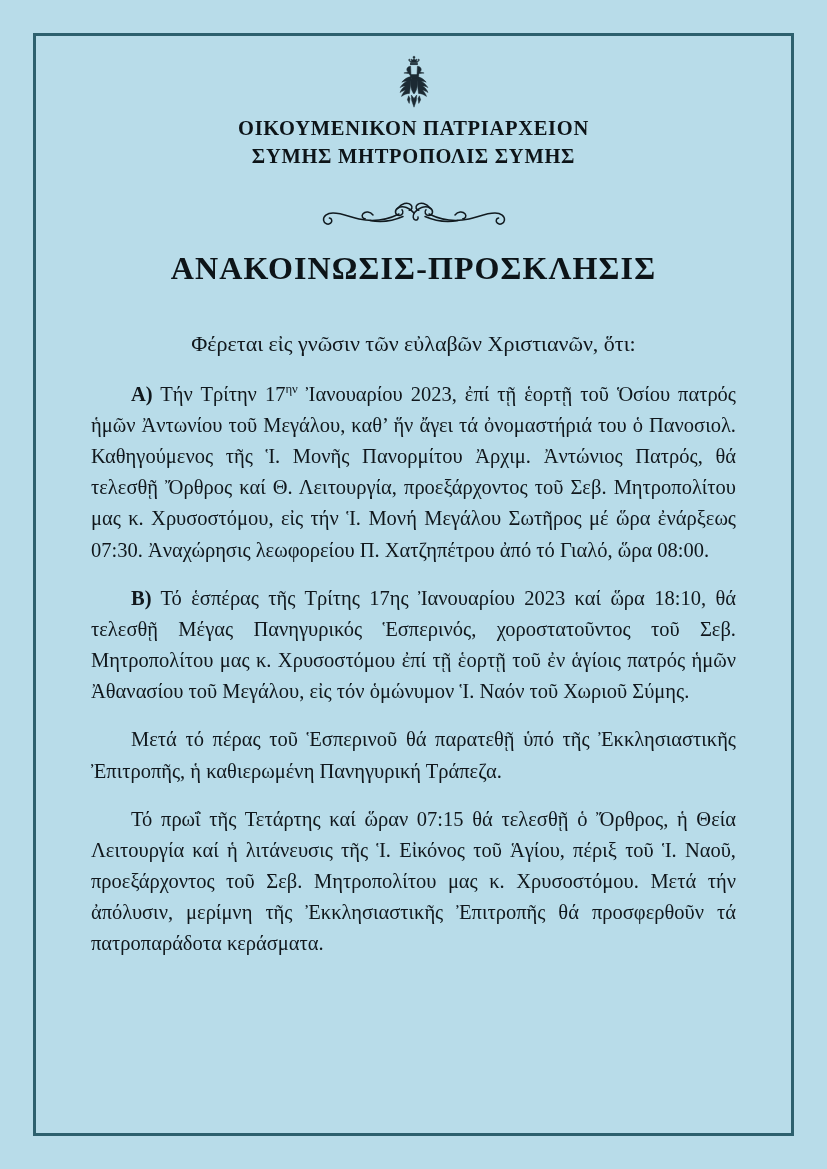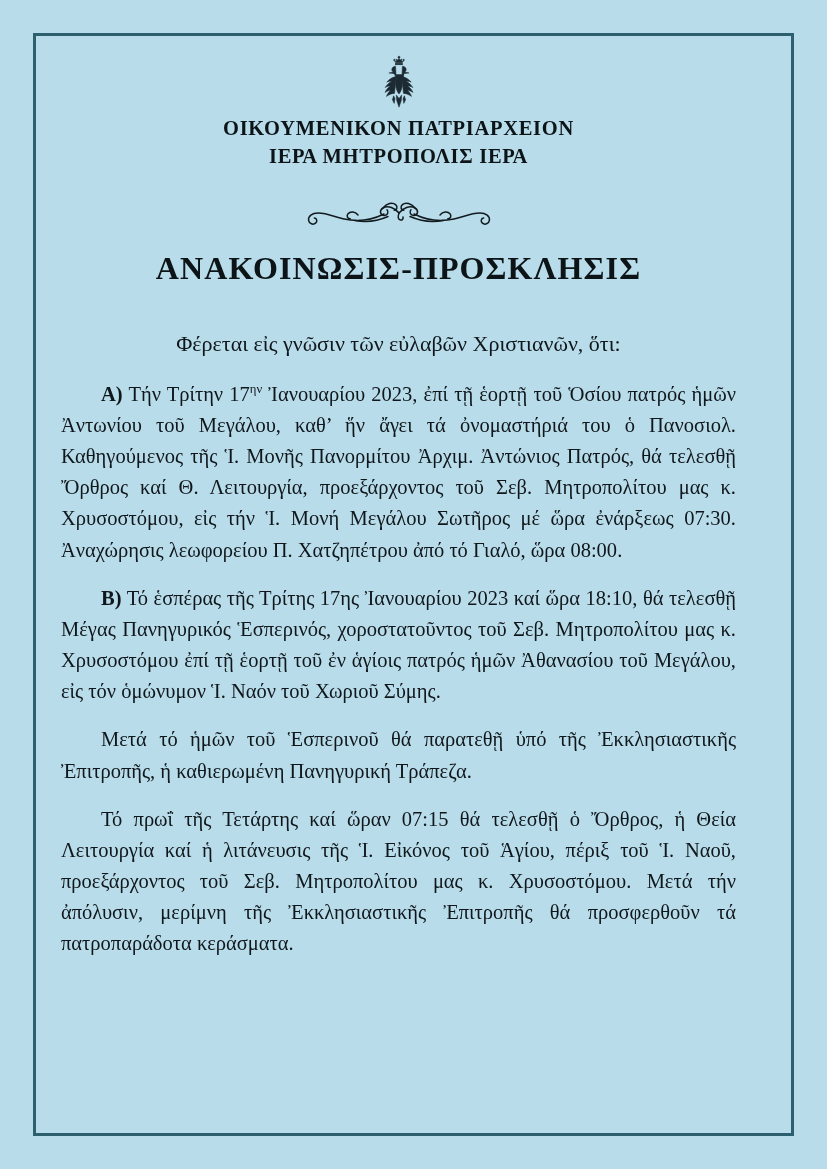--- a/index.html
+++ b/index.html
@@ -36,21 +36,21 @@
     pointer-events: none;
   }
 
   .content {
     position: absolute;
     left: 33px;
     top: 33px;
     right: 33px;
     bottom: 33px;
     box-sizing: border-box;
-    padding: 22px 58px 0 28px;
+    padding: 22px 58px 0 58px;
   }
 
   
   .emblem-wrap {
     text-align: center;
     margin: 0 0 4px 0;
     line-height: 0;
   }
   .emblem {
     display: inline-block;
@@ -165,21 +165,21 @@
             <path d="M20.3 40.0 l2.7 3.4 l2.7 -3.4 l-0.4 5.6 l-2.3 6.6 l-2.3 -6.6 Z"></path>
             <path d="M17.6 40.8 l1.4 2.6 l-0.8 5.0 l-1.8 -3.6 Z"></path>
             <path d="M28.4 40.8 l-1.4 2.6 l0.8 5.0 l1.8 -3.6 Z"></path>
           </g>
         </svg>
       </span>
     </div>
 
     <div class="masthead">
       <div class="line">ΟΙΚΟΥΜΕΝΙΚΟΝ ΠΑΤΡΙΑΡΧΕΙΟΝ</div>
-      <div class="line">ΙΕΡΑ ΜΗΤΡΟΠΟΛΙΣ ΙΕΡΑ</div>
+      <div class="line">ΣΥΜΗΣ ΜΗΤΡΟΠΟΛΙΣ ΣΥΜΗΣ</div>
     </div>
 
     <div class="ornament-wrap">
       <span class="ornament">
         <svg viewBox="0 0 206 34" width="206" height="34" aria-hidden="true">
           <g fill="none" stroke="#111a1f" stroke-width="1.5" stroke-linecap="round">
 
             <path d="M103 19 c-4 -5 -11 -8 -16 -5 c-4 2.4 -3 7.4 1.4 7.4 c3.2 0 4.6 -3.4 2.6 -5.6"></path>
             <path d="M103 19 c4 -5 11 -8 16 -5 c4 2.4 3 7.4 -1.4 7.4 c-3.2 0 -4.6 -3.4 -2.6 -5.6"></path>
 
@@ -202,18 +202,18 @@
     </div>
 
     <h1 class="doc-title">ΑΝΑΚΟΙΝΩΣΙΣ-ΠΡΟΣΚΛΗΣΙΣ</h1>
 
     <div class="lead">Φέρεται εἰς γνῶσιν τῶν εὐλαβῶν Χριστιανῶν, ὅτι:</div>
 
     <p class="para"><span class="lbl">Α)</span><span> Τήν Τρίτην 17</span><sup class="ordinal">ην</sup><span> Ἰανουαρίου 2023, ἐπί τῇ ἑορτῇ τοῦ Ὁσίου πατρός ἡμῶν Ἀντωνίου τοῦ Μεγάλου, καθ’ ἥν ἄγει τά ὀνομαστήριά του ὁ Πανοσιολ. Καθηγούμενος τῆς Ἱ. Μονῆς Πανορμίτου Ἀρχιμ. Ἀντώνιος Πατρός, θά τελεσθῇ Ὄρθρος καί Θ. Λειτουργία, προεξάρχοντος τοῦ Σεβ. Μητροπολίτου μας κ. Χρυσοστόμου, εἰς τήν Ἱ. Μονή Μεγάλου Σωτῆρος μέ ὥρα ἐνάρξεως 07:30.  Ἀναχώρησις λεωφορείου Π. Χατζηπέτρου ἀπό τό Γιαλό, ὥρα </span><span class="strong">08:00</span><span>.</span></p>
 
     <p class="para"><span class="lbl">Β)</span><span> Τό ἑσπέρας τῆς Τρίτης 17ης Ἰανουαρίου 2023 καί ὥρα 18:10, θά τελεσθῇ Μέγας Πανηγυρικός Ἑσπερινός, χοροστατοῦντος τοῦ Σεβ. Μητροπολίτου μας κ. Χρυσοστόμου ἐπί τῇ ἑορτῇ τοῦ ἐν ἁγίοις πατρός ἡμῶν Ἀθανασίου τοῦ Μεγάλου, εἰς τόν ὁμώνυμον Ἱ. Ναόν τοῦ Χωριοῦ Σύμης.</span></p>
 
-    <p class="para">Μετά τό ἡμῶν τοῦ Ἑσπερινοῦ θά παρατεθῇ ὑπό τῆς Ἐκκλησιαστικῆς Ἐπιτροπῆς, ἡ καθιερωμένη Πανηγυρική Τράπεζα.</p>
+    <p class="para">Μετά τό πέρας τοῦ Ἑσπερινοῦ θά παρατεθῇ ὑπό τῆς Ἐκκλησιαστικῆς Ἐπιτροπῆς, ἡ καθιερωμένη Πανηγυρική Τράπεζα.</p>
 
     <p class="para">Τό πρωΐ τῆς Τετάρτης καί ὥραν 07:15 θά τελεσθῇ ὁ Ὄρθρος, ἡ Θεία Λειτουργία καί ἡ λιτάνευσις τῆς Ἱ. Εἰκόνος τοῦ Ἁγίου, πέριξ τοῦ Ἱ. Ναοῦ, προεξάρχοντος τοῦ Σεβ. Μητροπολίτου μας κ. Χρυσοστόμου. Μετά τήν ἀπόλυσιν, μερίμνη τῆς Ἐκκλησιαστικῆς Ἐπιτροπῆς θά προσφερθοῦν τά πατροπαράδοτα κεράσματα.</p>
 
   </div>
 </div>
 
 </body></html>

